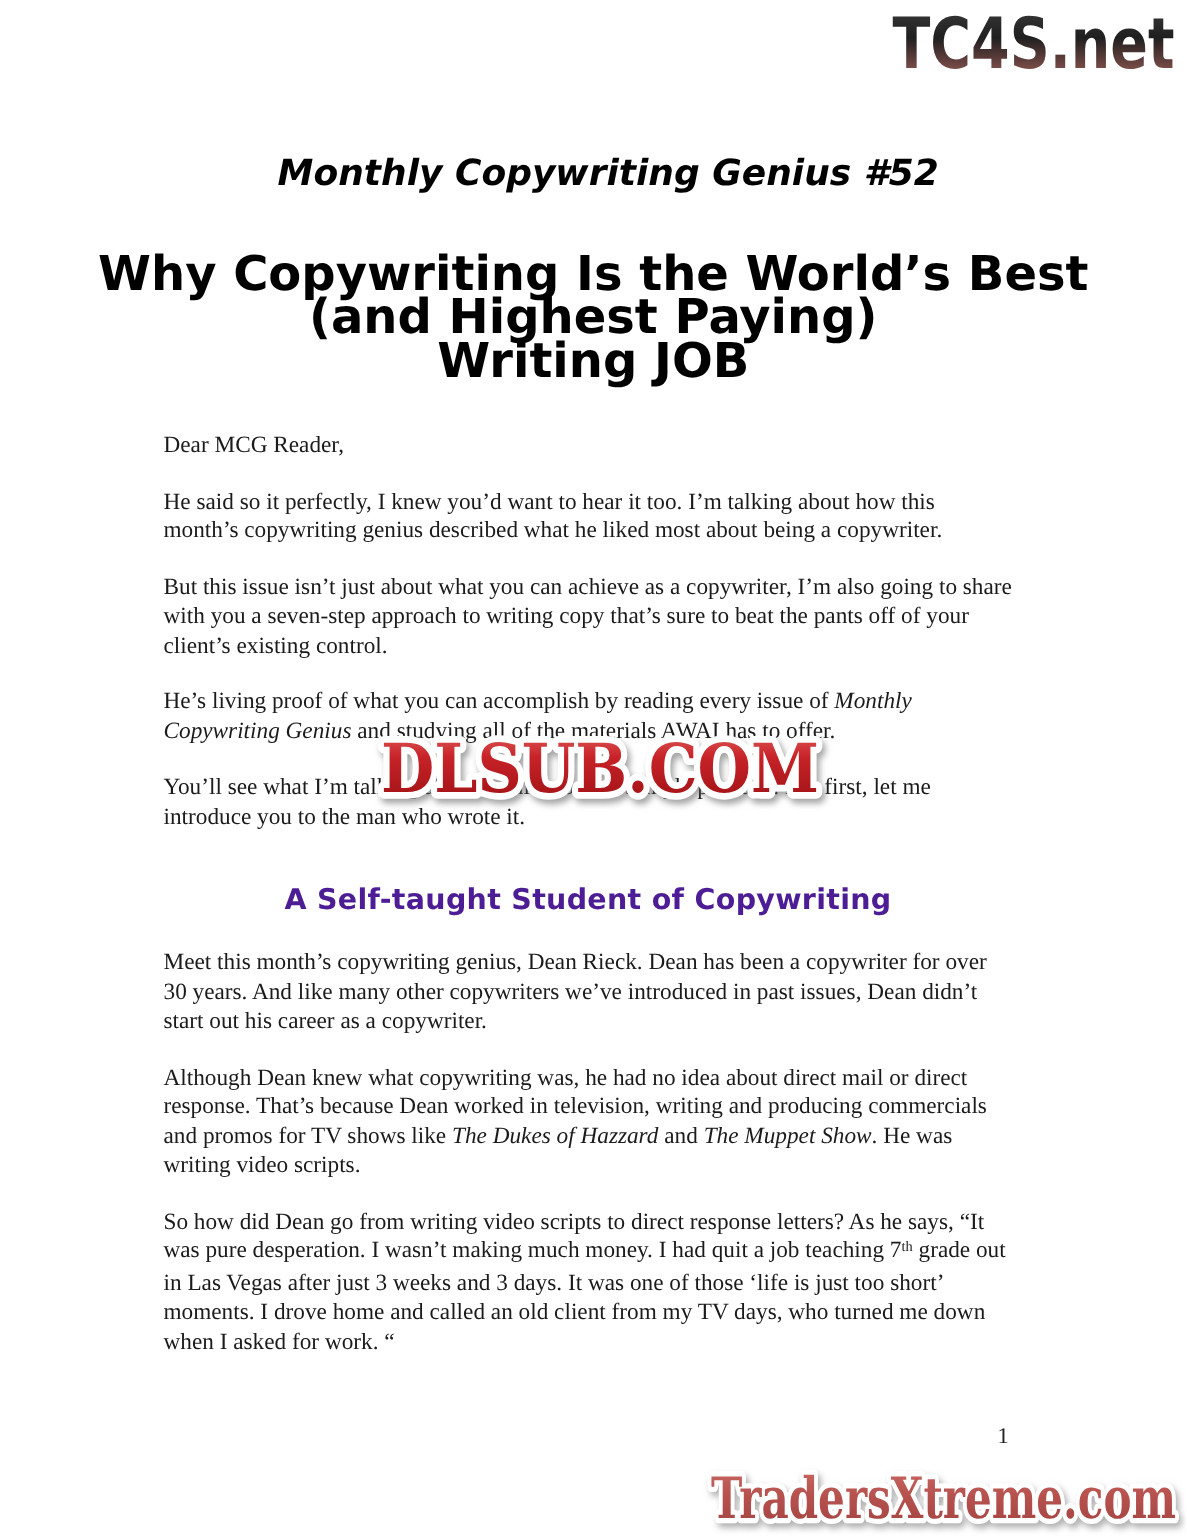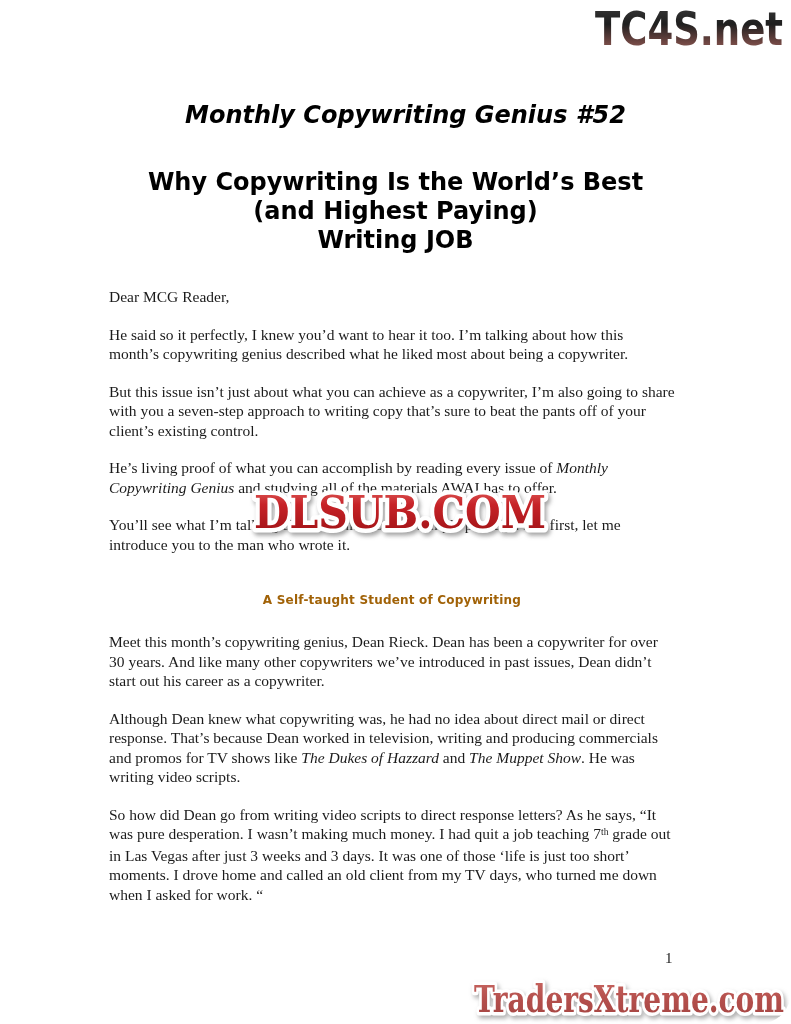--- a/index.html
+++ b/index.html
@@ -1,42 +1,41 @@
 <!DOCTYPE html>
 <html><head>
 <meta charset="utf-8">
 <style>
   html,body{margin:0;padding:0;background:#ffffff;}
   .page{
     position:relative;width:791px;height:1024px;background:#ffffff;overflow:hidden;
     font-family:"Liberation Serif",serif;
-    border-radius:32px;
   }
   
   .tc4s{position:absolute;top:2px;left:588px;}
   
   .title{
     position:absolute;top:90px;left:0;width:791px;margin:10px;text-align:center;
     font-family:"DejaVu Sans",sans-serif;font-weight:bold;font-size:24px;line-height:30px;color:#000;font-style:italic;
   }
   .subtitle{
     position:absolute;top:168px;left:0;width:791px;text-align:center;
-    font-family:"DejaVu Sans",sans-serif;font-weight:bold;font-size:24px;line-height:29px;color:#000;
+    font-family:"DejaVu Sans",sans-serif;font-weight:bold;font-size:32px;line-height:29px;color:#000;
   }
   
   .letter{
     position:absolute;left:109px;top:287px;width:566px;
     font-size:15.5px;line-height:19.5px;color:#1b1b1b;text-align:left;
   }
   .letter p{margin:0 0 18px 0;}
   .em{font-style:italic;}
   .sup{font-size:0.62em;position:relative;top:-0.45em;}
   .section{
-    margin:36px 0 22px 0;text-align:center;color:#a16207;
-    font-family:"DejaVu Sans",sans-serif;font-weight:bold;font-size:12px;line-height:20px;letter-spacing:0.2px;
+    margin:36px 0 22px 0;text-align:center;color:#4c1d95;
+    font-family:"DejaVu Sans",sans-serif;font-weight:bold;font-size:19px;line-height:20px;letter-spacing:0.2px;
   }
   
   .dlsub{position:absolute;top:481px;left:240px;filter:drop-shadow(2px 3px 2px rgba(90,90,90,0.55));}
   .traders{position:absolute;top:972px;left:466px;filter:drop-shadow(2px 3px 2px rgba(100,100,100,0.5));}
   .pagenum{position:absolute;top:950px;left:665px;font-family:"Liberation Serif",serif;font-size:15px;color:#222;}
 </style>
 </head>
 <body>
 
 <div class="page">

